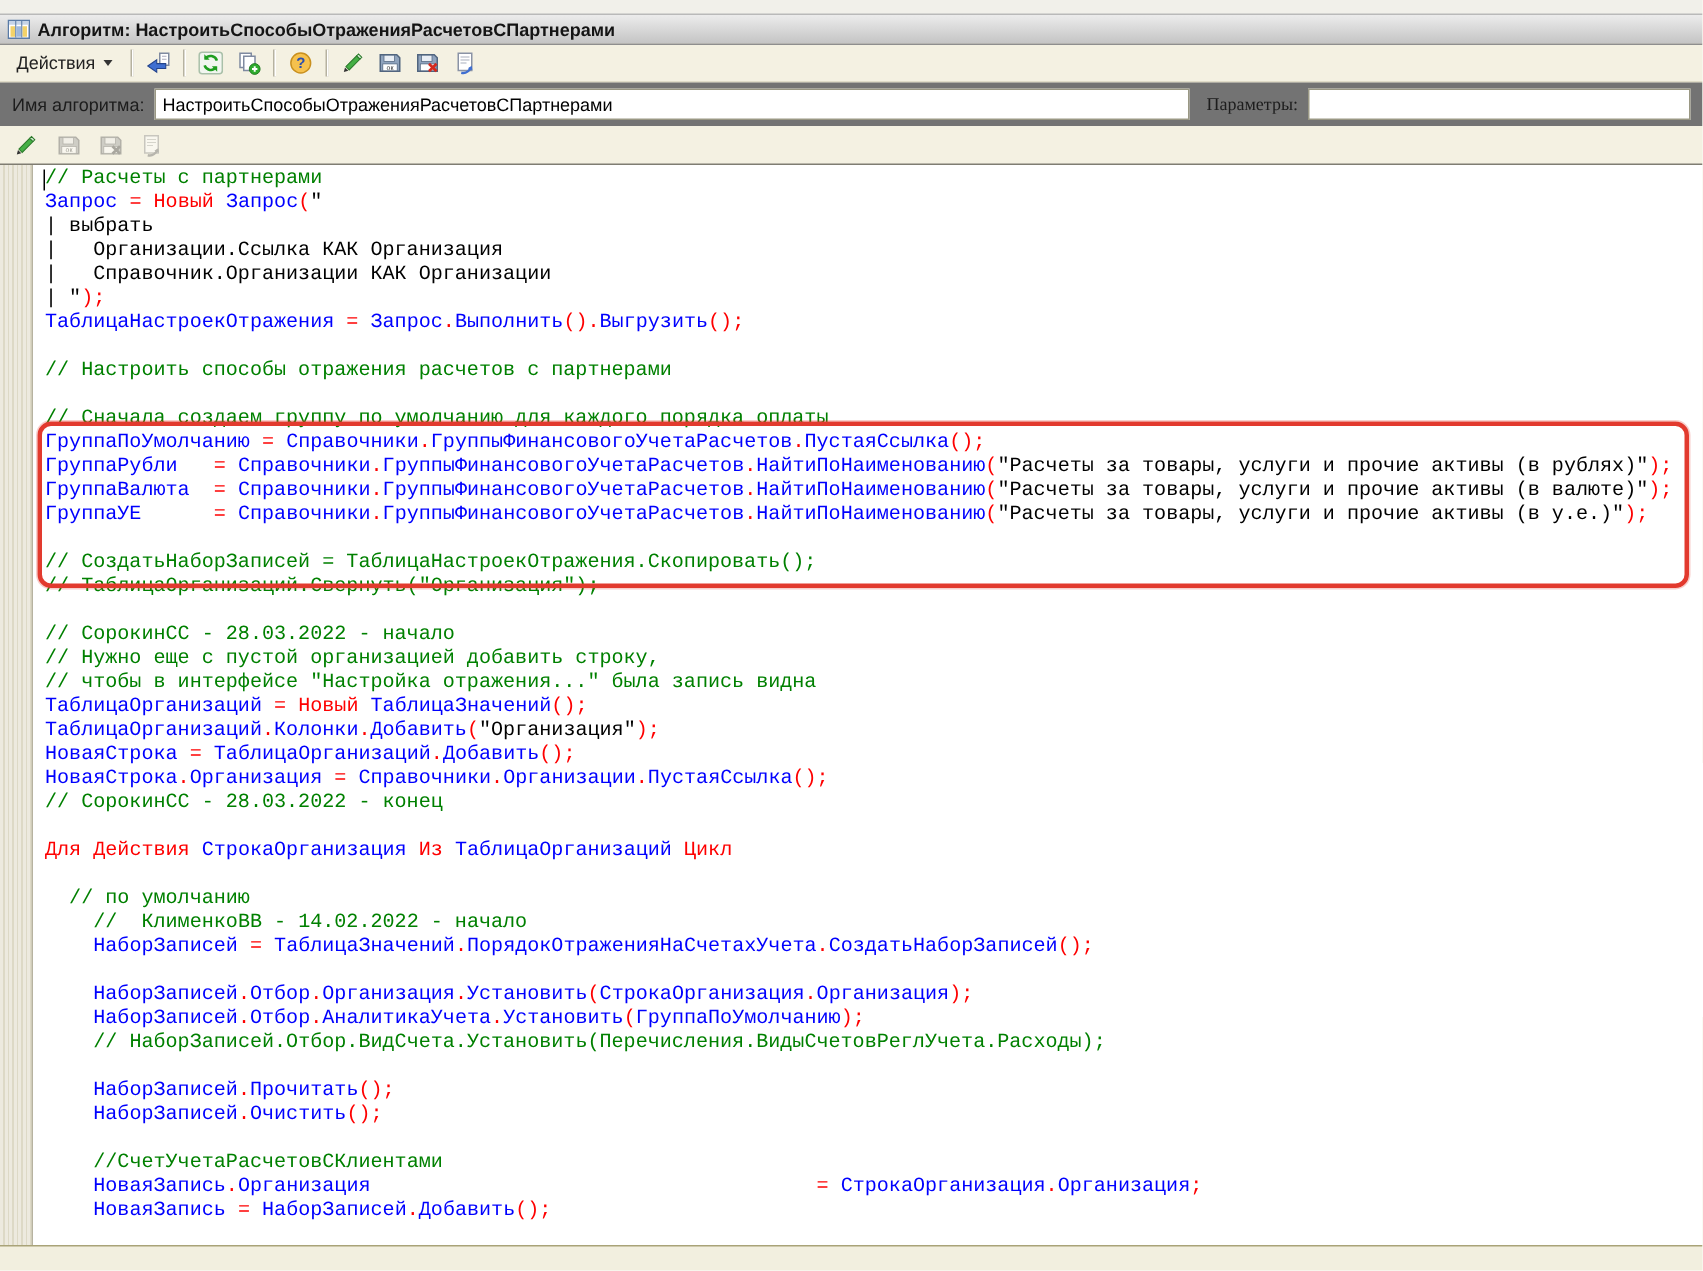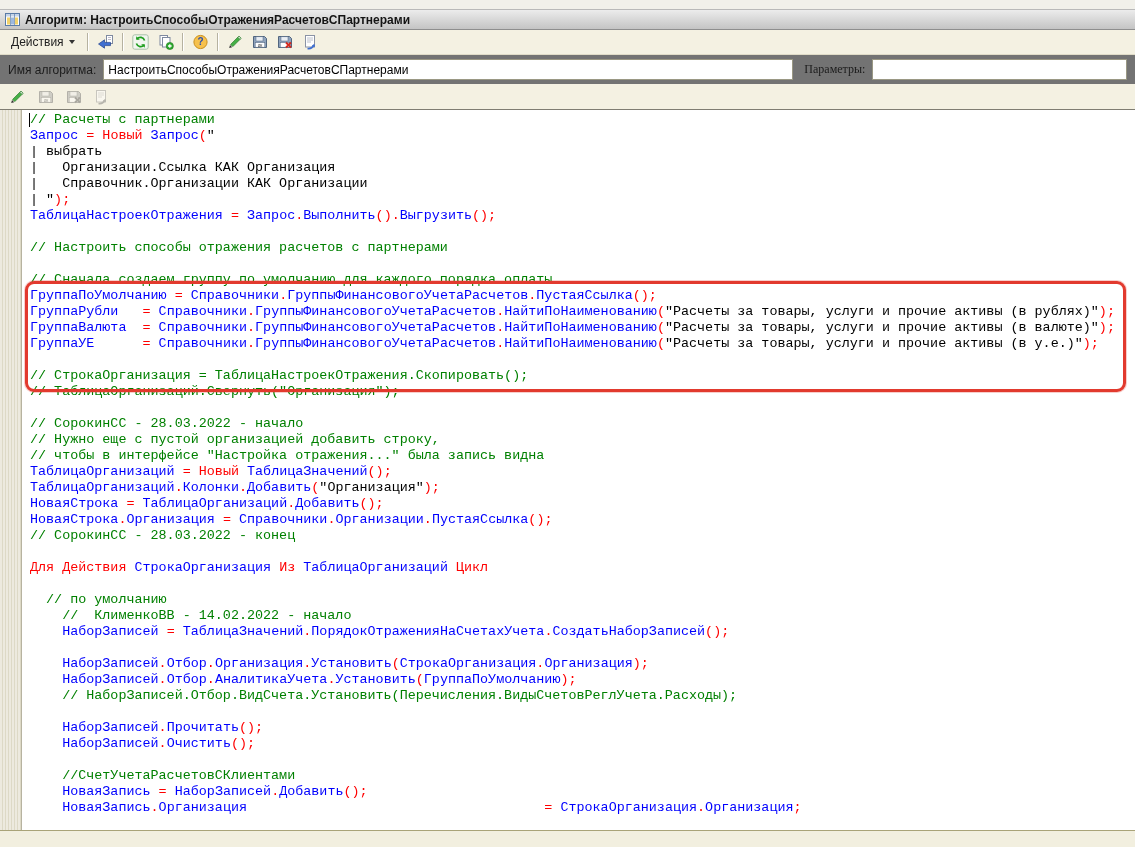--- a/index.html
+++ b/index.html
@@ -267,21 +267,21 @@
           <div class="line"><span class="id">ТаблицаНастроекОтражения</span><span class="t"> </span><span class="op">=</span><span class="t"> </span><span class="id">Запрос</span><span class="op">.</span><span class="id">Выполнить</span><span class="op">().</span><span class="id">Выгрузить</span><span class="op">();</span></div>
           <div class="line">&nbsp;</div>
           <div class="line"><span class="cm">// Настроить способы отражения расчетов с партнерами</span></div>
           <div class="line">&nbsp;</div>
           <div class="line"><span class="cm">// Сначала создаем группу по умолчанию для каждого порядка оплаты</span></div>
           <div class="line"><span class="id">ГруппаПоУмолчанию</span><span class="t"> </span><span class="op">=</span><span class="t"> </span><span class="id">Справочники</span><span class="op">.</span><span class="id">ГруппыФинансовогоУчетаРасчетов</span><span class="op">.</span><span class="id">ПустаяСсылка</span><span class="op">();</span></div>
           <div class="line"><span class="id">ГруппаРубли</span><span class="t">   </span><span class="op">=</span><span class="t"> </span><span class="id">Справочники</span><span class="op">.</span><span class="id">ГруппыФинансовогоУчетаРасчетов</span><span class="op">.</span><span class="id">НайтиПоНаименованию</span><span class="op">(</span><span class="s">"Расчеты за товары, услуги и прочие активы (в рублях)"</span><span class="op">);</span></div>
           <div class="line"><span class="id">ГруппаВалюта</span><span class="t">  </span><span class="op">=</span><span class="t"> </span><span class="id">Справочники</span><span class="op">.</span><span class="id">ГруппыФинансовогоУчетаРасчетов</span><span class="op">.</span><span class="id">НайтиПоНаименованию</span><span class="op">(</span><span class="s">"Расчеты за товары, услуги и прочие активы (в валюте)"</span><span class="op">);</span></div>
           <div class="line"><span class="id">ГруппаУЕ</span><span class="t">      </span><span class="op">=</span><span class="t"> </span><span class="id">Справочники</span><span class="op">.</span><span class="id">ГруппыФинансовогоУчетаРасчетов</span><span class="op">.</span><span class="id">НайтиПоНаименованию</span><span class="op">(</span><span class="s">"Расчеты за товары, услуги и прочие активы (в у.е.)"</span><span class="op">);</span></div>
           <div class="line">&nbsp;</div>
-          <div class="line"><span class="cm">// СтрокаОрганизация = ТаблицаНастроекОтражения.Скопировать();</span></div>
+          <div class="line"><span class="cm">// СоздатьНаборЗаписей = ТаблицаНастроекОтражения.Скопировать();</span></div>
           <div class="line"><span class="cm">// ТаблицаОрганизаций.Свернуть("Организация");</span></div>
           <div class="line">&nbsp;</div>
           <div class="line"><span class="cm">// СорокинСС - 28.03.2022 - начало</span></div>
           <div class="line"><span class="cm">// Нужно еще с пустой организацией добавить строку,</span></div>
           <div class="line"><span class="cm">// чтобы в интерфейсе "Настройка отражения..." была запись видна</span></div>
           <div class="line"><span class="id">ТаблицаОрганизаций</span><span class="t"> </span><span class="op">=</span><span class="t"> </span><span class="kw">Новый</span><span class="t"> </span><span class="id">ТаблицаЗначений</span><span class="op">();</span></div>
           <div class="line"><span class="id">ТаблицаОрганизаций</span><span class="op">.</span><span class="id">Колонки</span><span class="op">.</span><span class="id">Добавить</span><span class="op">(</span><span class="s">"Организация"</span><span class="op">);</span></div>
           <div class="line"><span class="id">НоваяСтрока</span><span class="t"> </span><span class="op">=</span><span class="t"> </span><span class="id">ТаблицаОрганизаций</span><span class="op">.</span><span class="id">Добавить</span><span class="op">();</span></div>
           <div class="line"><span class="id">НоваяСтрока</span><span class="op">.</span><span class="id">Организация</span><span class="t"> </span><span class="op">=</span><span class="t"> </span><span class="id">Справочники</span><span class="op">.</span><span class="id">Организации</span><span class="op">.</span><span class="id">ПустаяСсылка</span><span class="op">();</span></div>
           <div class="line"><span class="cm">// СорокинСС - 28.03.2022 - конец</span></div>
@@ -293,22 +293,22 @@
           <div class="line"><span class="t">    </span><span class="id">НаборЗаписей</span><span class="t"> </span><span class="op">=</span><span class="t"> </span><span class="id">ТаблицаЗначений</span><span class="op">.</span><span class="id">ПорядокОтраженияНаСчетахУчета</span><span class="op">.</span><span class="id">СоздатьНаборЗаписей</span><span class="op">();</span></div>
           <div class="line">&nbsp;</div>
           <div class="line"><span class="t">    </span><span class="id">НаборЗаписей</span><span class="op">.</span><span class="id">Отбор</span><span class="op">.</span><span class="id">Организация</span><span class="op">.</span><span class="id">Установить</span><span class="op">(</span><span class="id">СтрокаОрганизация</span><span class="op">.</span><span class="id">Организация</span><span class="op">);</span></div>
           <div class="line"><span class="t">    </span><span class="id">НаборЗаписей</span><span class="op">.</span><span class="id">Отбор</span><span class="op">.</span><span class="id">АналитикаУчета</span><span class="op">.</span><span class="id">Установить</span><span class="op">(</span><span class="id">ГруппаПоУмолчанию</span><span class="op">);</span></div>
           <div class="line"><span class="t">    </span><span class="cm">// НаборЗаписей.Отбор.ВидСчета.Установить(Перечисления.ВидыСчетовРеглУчета.Расходы);</span></div>
           <div class="line">&nbsp;</div>
           <div class="line"><span class="t">    </span><span class="id">НаборЗаписей</span><span class="op">.</span><span class="id">Прочитать</span><span class="op">();</span></div>
           <div class="line"><span class="t">    </span><span class="id">НаборЗаписей</span><span class="op">.</span><span class="id">Очистить</span><span class="op">();</span></div>
           <div class="line">&nbsp;</div>
           <div class="line"><span class="t">    </span><span class="cm">//СчетУчетаРасчетовСКлиентами</span></div>
+          <div class="line"><span class="t">    </span><span class="id">НоваяЗапись</span><span class="op">.</span><span class="id">Организация</span><span class="t">                                     </span><span class="op">=</span><span class="t"> </span><span class="id">СтрокаОрганизация</span><span class="op">.</span><span class="id">Организация</span><span class="op">;</span></div>
           <div class="line"><span class="t">    </span><span class="id">НоваяЗапись</span><span class="t"> </span><span class="op">=</span><span class="t"> </span><span class="id">НаборЗаписей</span><span class="op">.</span><span class="id">Добавить</span><span class="op">();</span></div>
-          <div class="line"><span class="t">    </span><span class="id">НоваяЗапись</span><span class="op">.</span><span class="id">Организация</span><span class="t">                                     </span><span class="op">=</span><span class="t"> </span><span class="id">СтрокаОрганизация</span><span class="op">.</span><span class="id">Организация</span><span class="op">;</span></div>
         </div>
       <div class="annotation-box" style="border-color: rgb(226, 58, 46);"></div>
     </div>
   </div>
 
   <div class="bottom-strip"></div>
 
 </div>
 
 </body></html>

